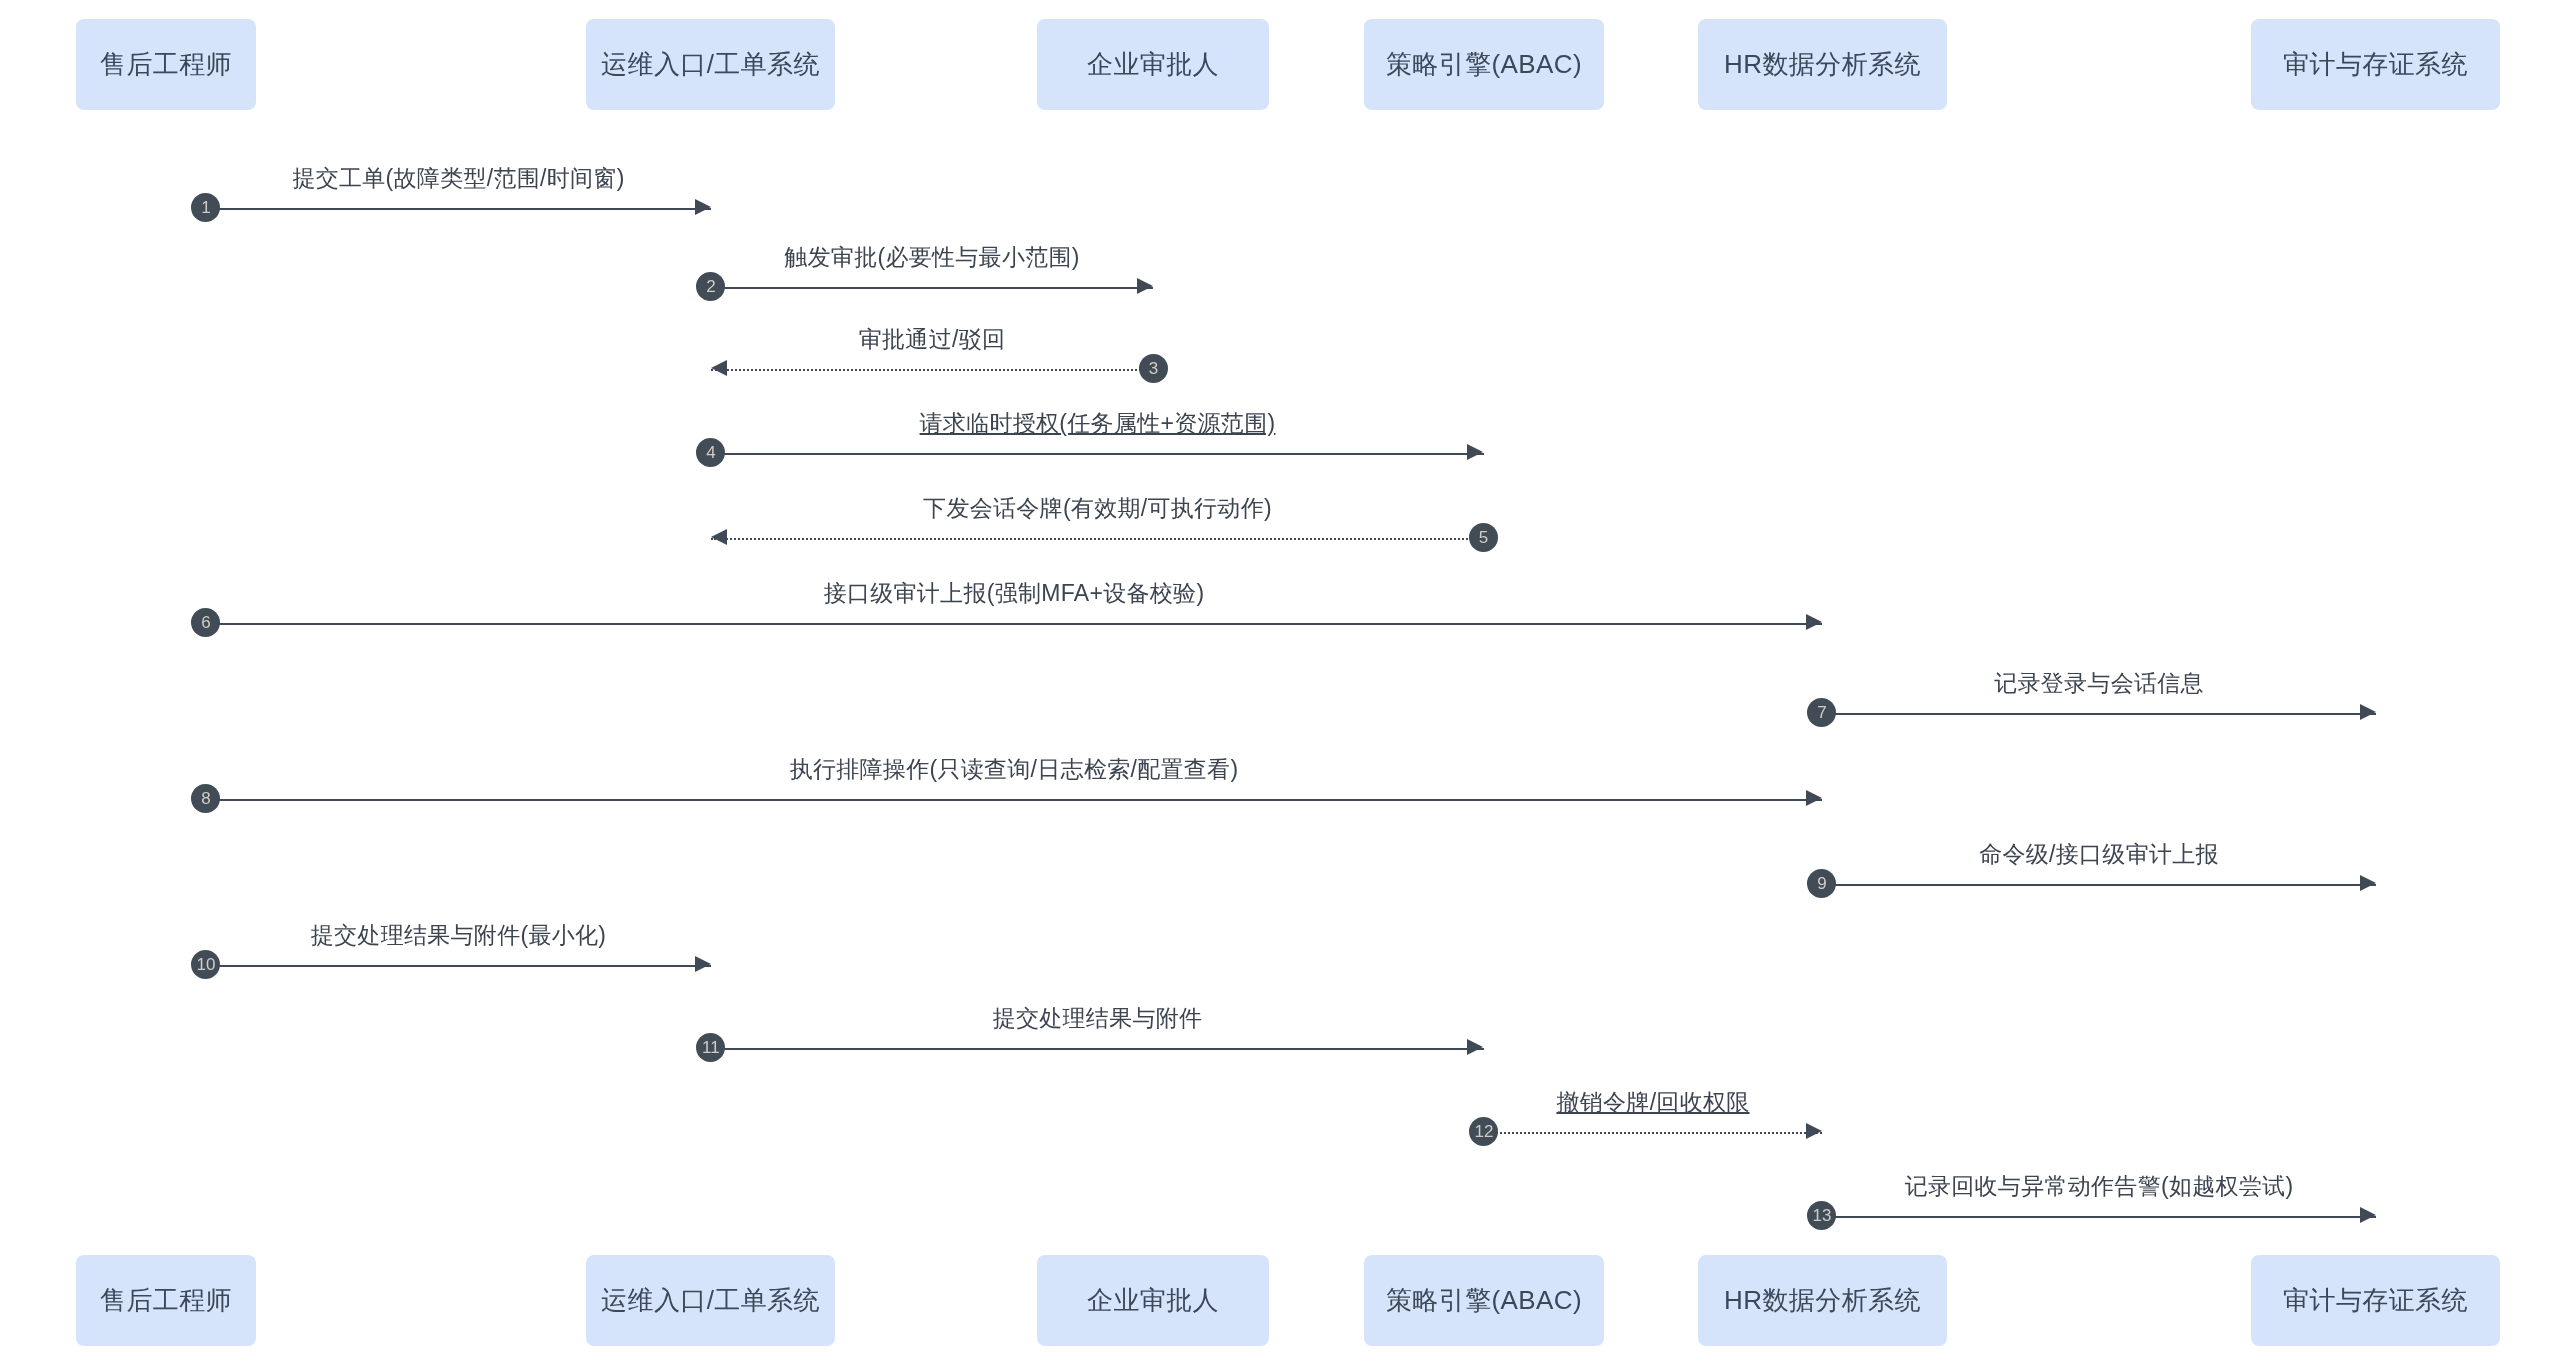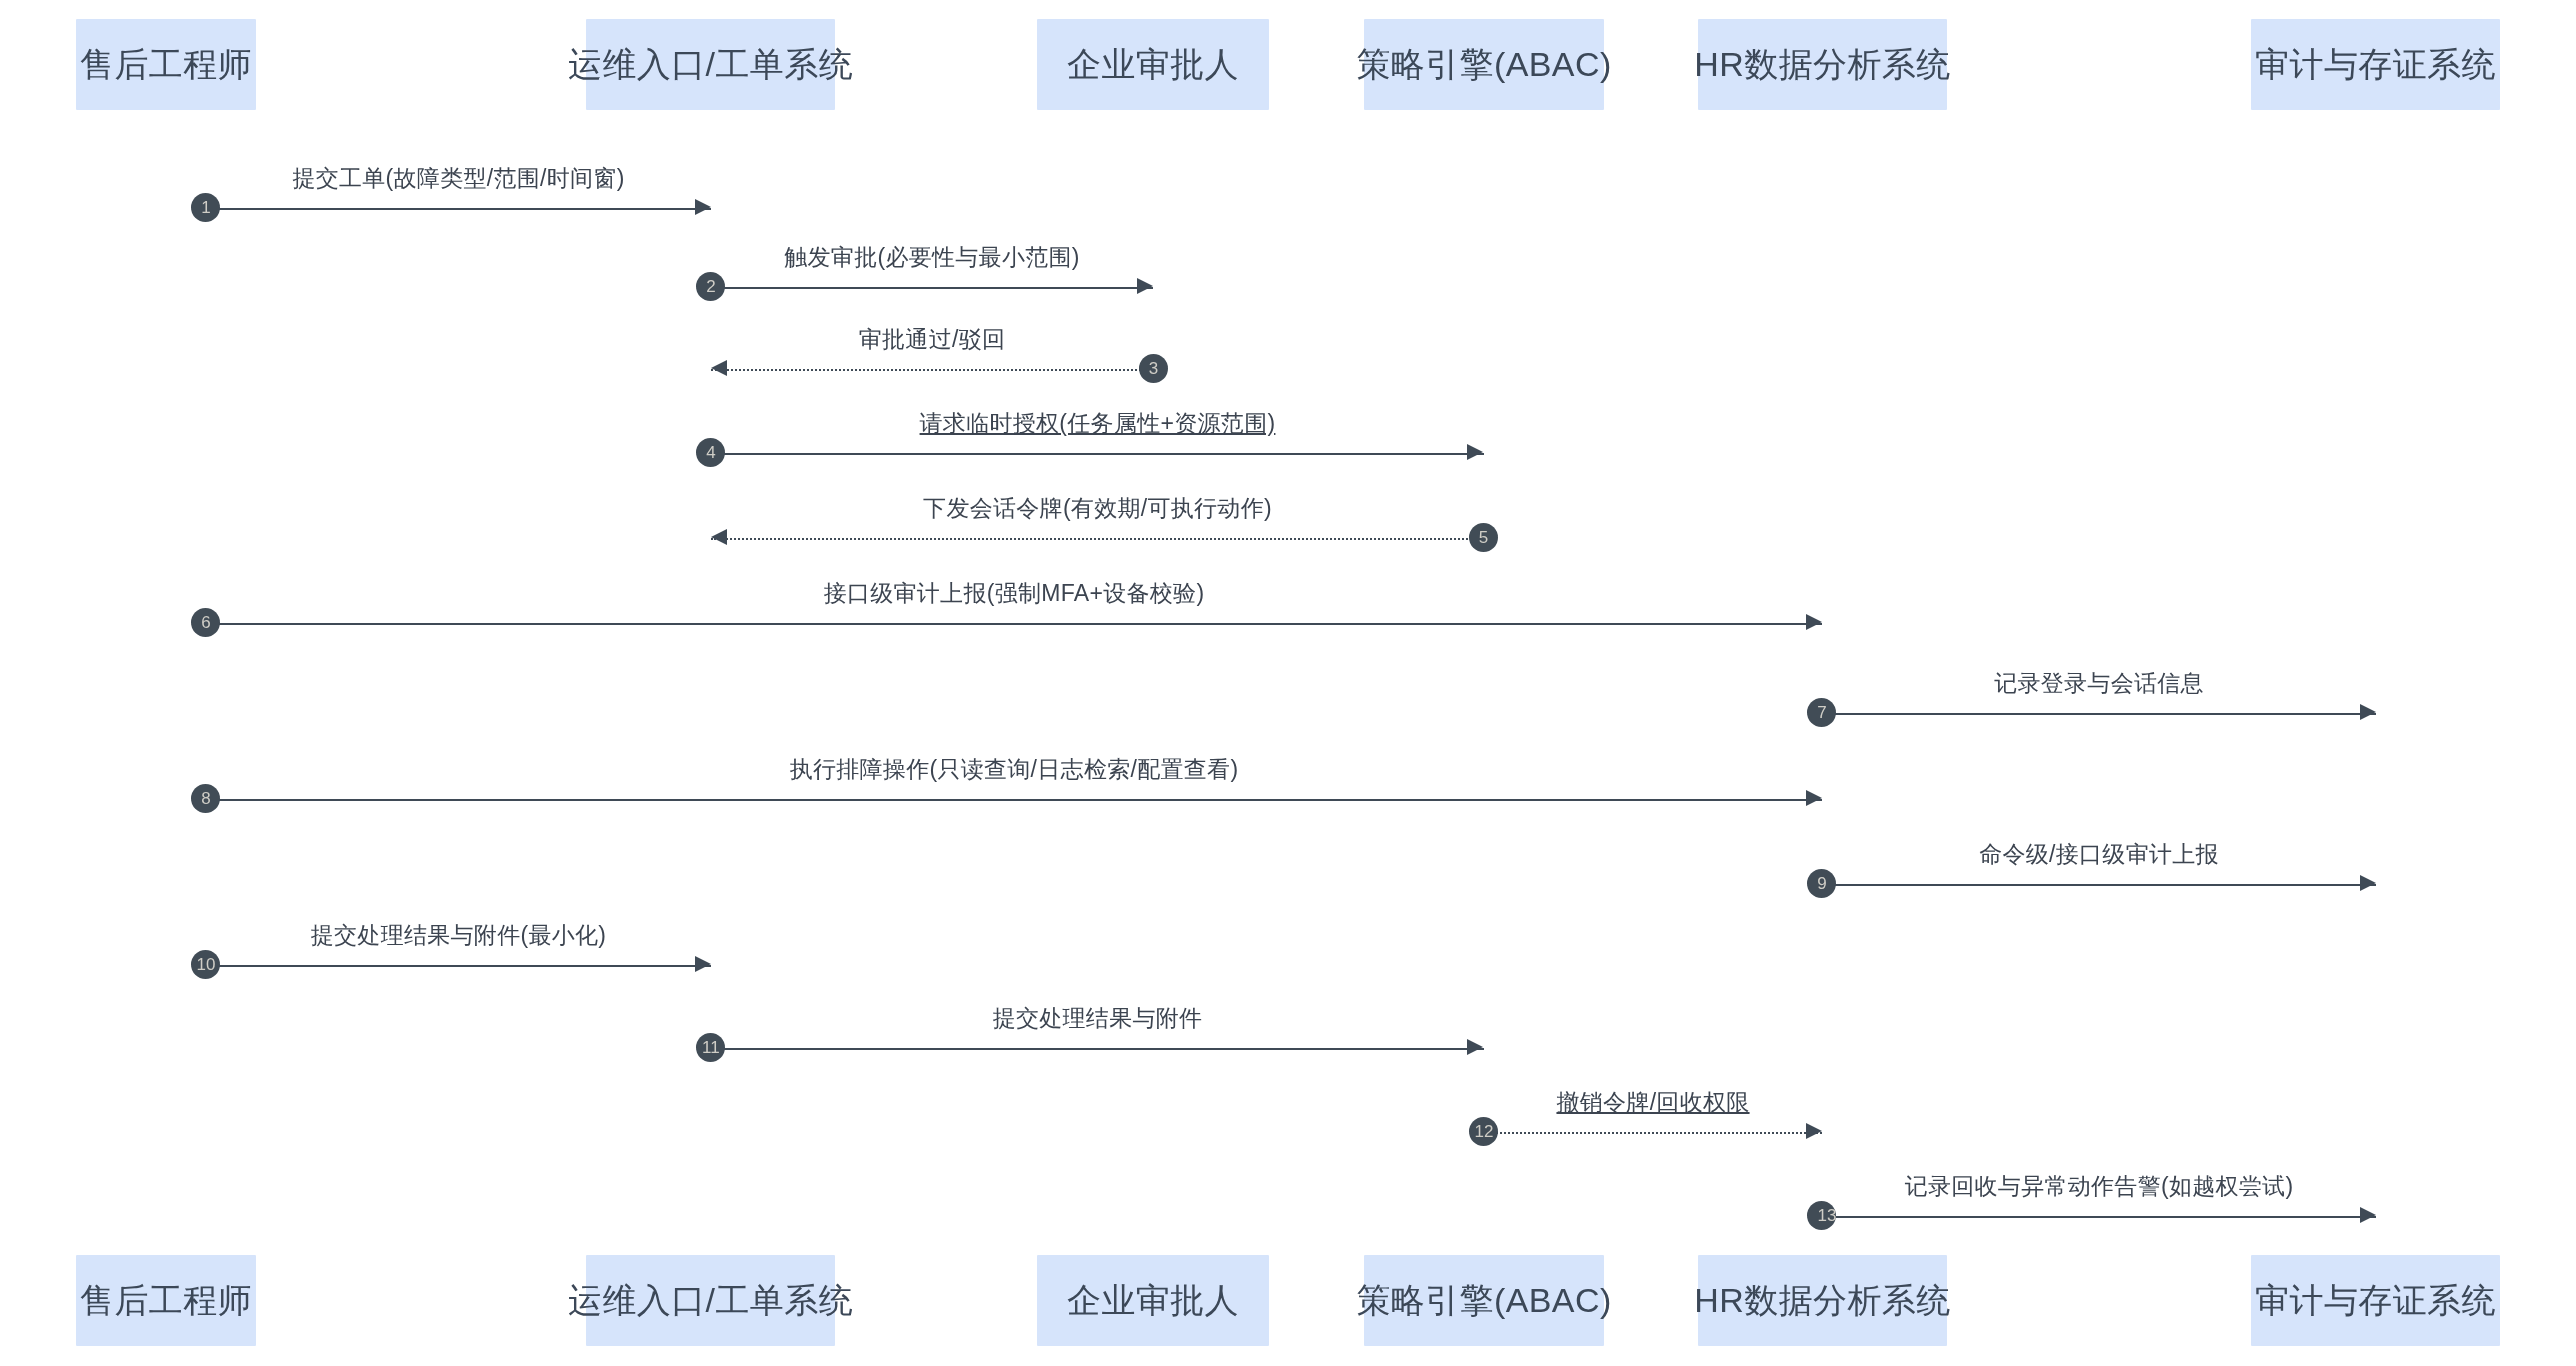--- a/index.html
+++ b/index.html
@@ -11,26 +11,26 @@
   #canvas {
     position: relative;
     width: 2576px;
     height: 1367px;
     background: #ffffff;
     overflow: hidden;
   }
   .participant-box {
     position: absolute;
     background: #d6e4fb;
-    border-radius: 1px;
+    border-radius: 8px;
     display: flex;
     align-items: center;
     justify-content: center;
     color: #3c4858;
-    font-size: 34px;
+    font-size: 26px;
     line-height: 1.2;
     letter-spacing: 0.4px;
     text-align: center;
     white-space: nowrap;
   }
   .lifeline {
     position: absolute;
     width: 0.9px;
     background: #ffffff;
   }
@@ -197,17 +197,17 @@
     </div>
     <div class="msg" style="left: 1484px; top: 1132px; width: 338px;">
       <div class="msg-line dotted" style="width: 338px;"></div>
       <div class="arrow-head right" style="left: 322px;"></div>
       <div class="seq-num" style="left: -14.6px;">12</div>
       <div class="msg-label" style="left: 0px; width: 338px; text-decoration: underline;">撤销令牌/回收权限</div>
     </div>
     <div class="msg" style="left: 1822px; top: 1216px; width: 554px;">
       <div class="msg-line" style="width: 554px;"></div>
       <div class="arrow-head right" style="left: 538px;"></div>
-      <div class="seq-num" style="left: -14.6px; text-align: right;">13</div>
+      <div class="seq-num" style="left: -14.6px;">13</div>
       <div class="msg-label" style="left: 0px; width: 554px;">记录回收与异常动作告警(如越权尝试)</div>
     </div>
   </div>
 
 
 </body></html>

